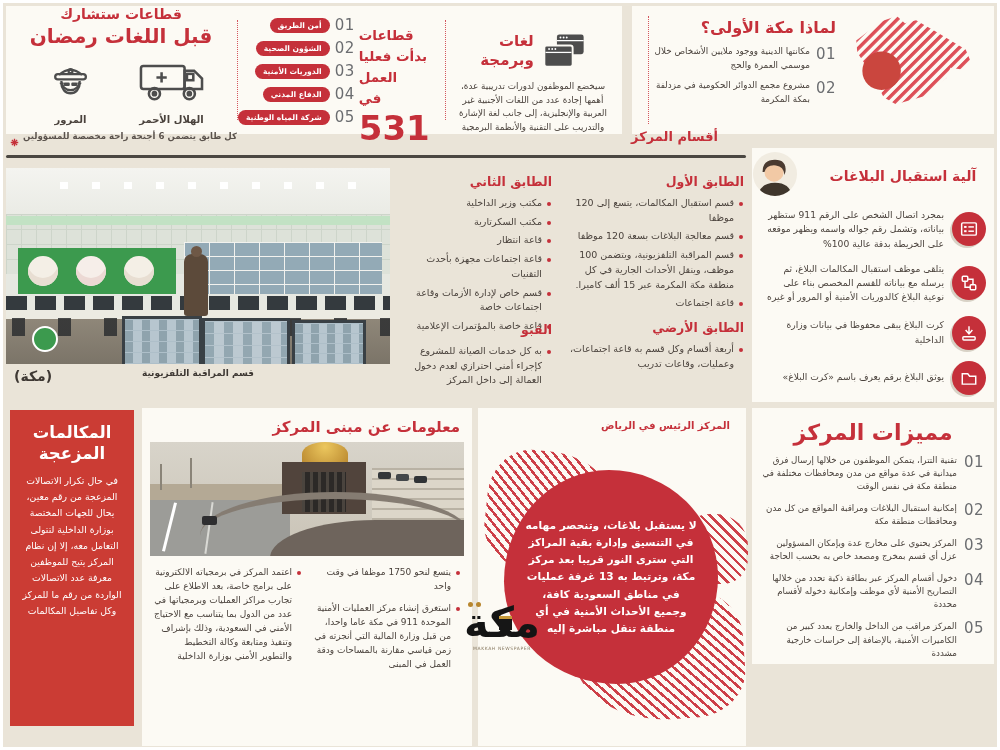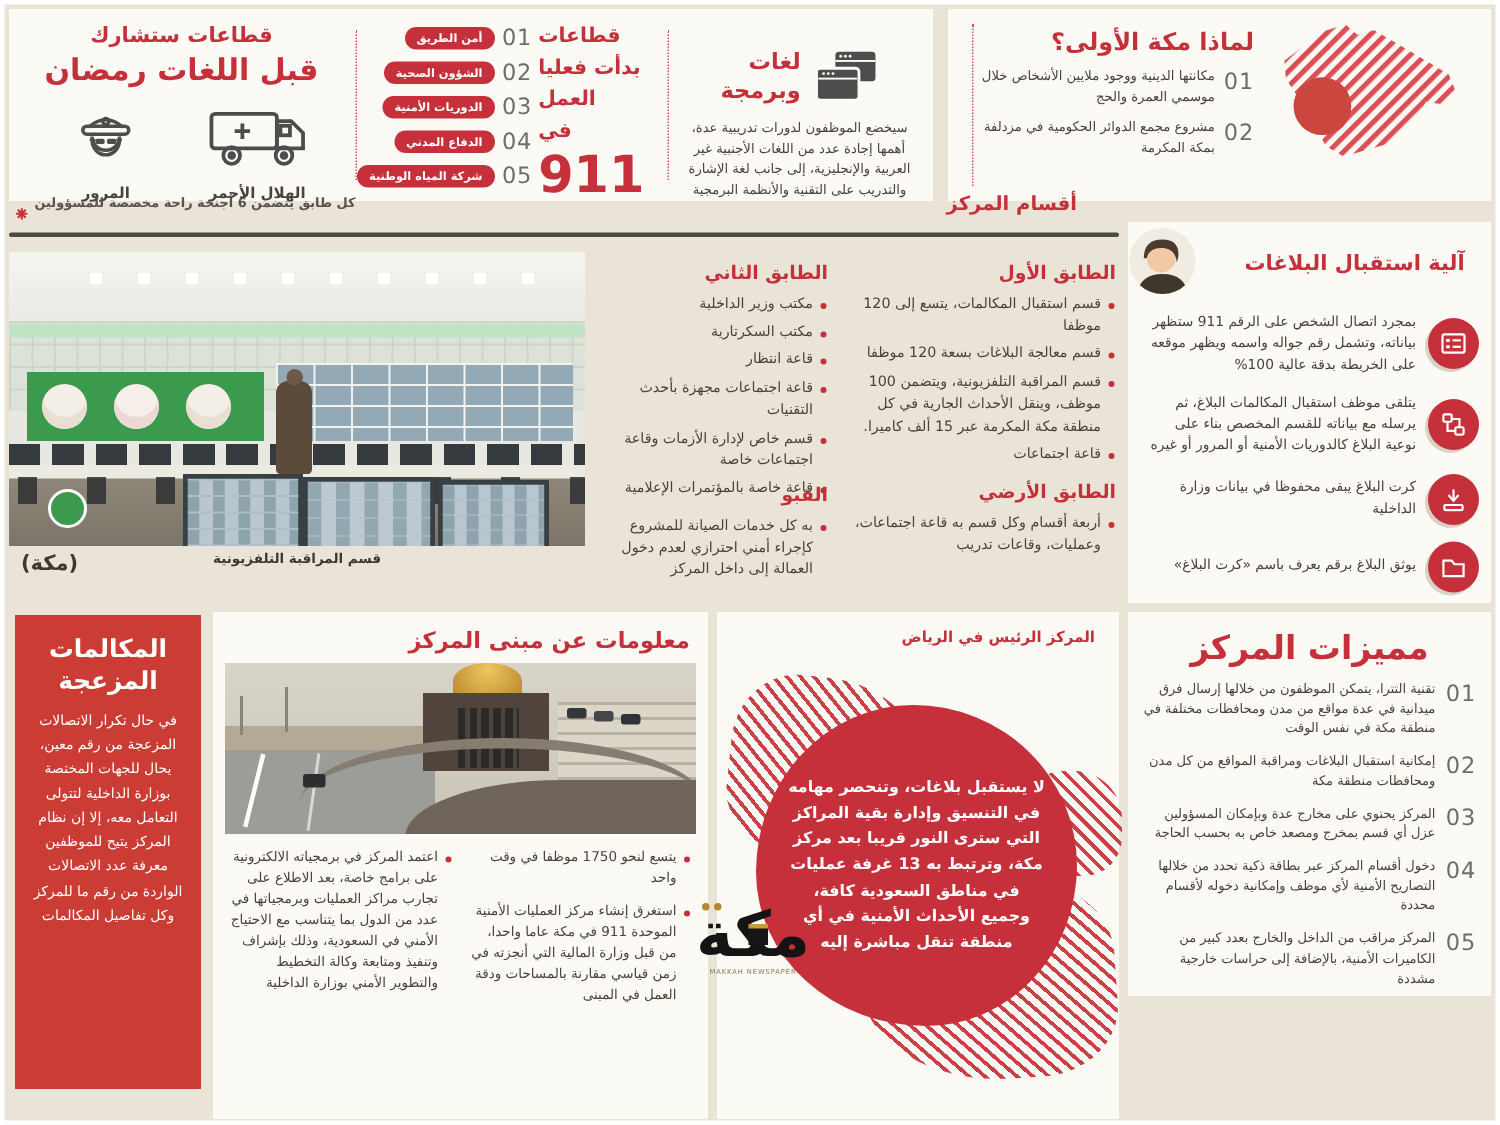--- a/index.html
+++ b/index.html
@@ -16,30 +16,30 @@
   .p-top-main{left:6px;top:6px;width:616px;height:128px;}
   .p-why{left:632px;top:6px;width:362px;height:128px;}
   .why-map{position:absolute;left:auto;right:6px;top:2px;width:152px;height:124px;}
   .why-content{position:absolute;right:158px;left:12px;top:12px;}
   .why-title{font-size:16px;font-weight:bold;text-align:right;margin-bottom:8px;}
   .why-item{display:flex;flex-direction:row;gap:6px;align-items:flex-start;margin-bottom:7px;}
   .why-item .txt{flex:1;font-size:8.8px;}
   .why-dotline{position:absolute;left:16px;top:10px;bottom:10px;border-left:1px dotted #d4565e;}
 
   .sec-join{position:absolute;right:386px;left:0;top:0;bottom:0;}
-  .join-t1{font-size:14px;font-weight:bold;text-align:center;margin-top:10px;}
+  .join-t1{font-size:14px;font-weight:bold;text-align:center;}
   .join-t2{font-size:20px;font-weight:bold;text-align:center;margin-top:2px;}
   .join-row{display:flex;justify-content:space-around;margin-top:10px;padding:0 14px;}
   .join-item{text-align:center;width:80px;}
   .join-item svg{height:46px;}
   .join-lbl{font-size:10px;font-weight:bold;color:#4a423c;margin-top:6px;}
 
   .sec-started{position:absolute;right:176px;width:208px;top:0;bottom:0;}
   .st-flex{display:flex;height:100%;}
-  .st-title{width:88px;text-align:left;padding-top:8px;padding-left:4px;}
+  .st-title{width:88px;text-align:left;padding-top:19px;padding-left:4px;}
   .st-title .w{font-size:13.5px;font-weight:bold;line-height:1.55;}
   .st-911{font-size:34px;font-weight:bold;line-height:1;margin-top:2px;}
   .st-pills{flex:1;padding-top:10px;}
   .pill-row{display:flex;align-items:center;gap:5px;margin-bottom:5px;justify-content:flex-start;}
   .pill{background:#c5303a;color:#fff;font-size:7.6px;font-weight:bold;padding:3px 8px;border-radius:9px;white-space:nowrap;}
 
   .sec-lang{position:absolute;right:0;width:170px;top:16px;bottom:0;padding:0 4px;}
   .lang-head{display:flex;justify-content:center;align-items:flex-start;gap:8px;margin-top:8px;}
   .lang-head svg{width:44px;height:38px;margin-top:2px;}
   .lang-title{font-size:15px;font-weight:bold;text-align:right;line-height:1.25;margin-top:2px;}
@@ -152,21 +152,21 @@
     </div>
     <div class="vsep" style="right:176px;"></div>
 
     <div class="sec-started">
       <div class="st-flex">
         <div class="st-title red">
           <div class="w">قطاعات</div>
           <div class="w">بدأت فعليا</div>
           <div class="w">العمل</div>
           <div class="w">في</div>
-          <div class="st-911">911</div>
+          <div class="st-911">531</div>
         </div>
         <div class="st-pills">
           <div class="pill-row">
             <span class="gray-num">01</span>
             <span class="pill">أمن الطريق</span>
           </div>
           <div class="pill-row">
             <span class="gray-num">02</span>
             <span class="pill">الشؤون الصحية</span>
           </div>

